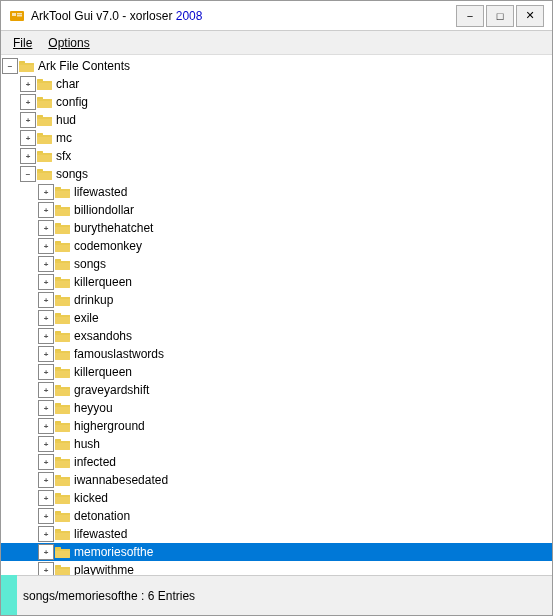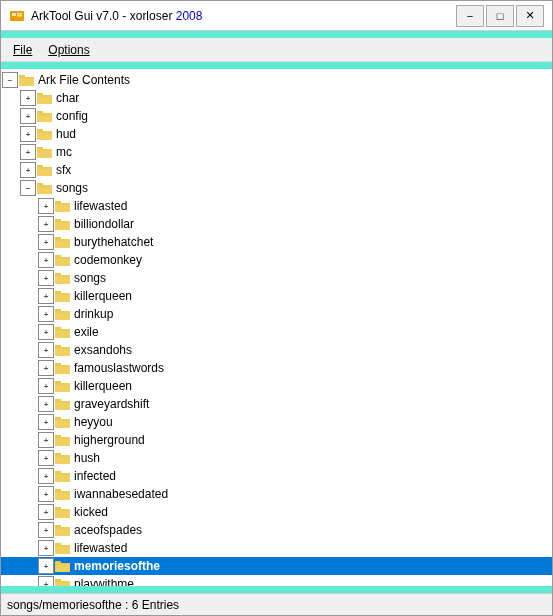--- a/index.html
+++ b/index.html
@@ -11,21 +11,20 @@
       background: #f0f0f0;
       overflow: hidden;
     }
     .window {
       width: 553px;
       height: 616px;
       border: 1px solid #999;
       background: #5eead4;
       display: flex;
       flex-direction: column;
-      gap: 7px;
     }
     .title-bar {
       background: #fff;
       height: 30px;
       display: flex;
       align-items: center;
       justify-content: space-between;
       padding: 0 8px;
       border-bottom: 1px solid #ccc;
       user-select: none;
@@ -94,21 +93,21 @@
     .tree-panel::-webkit-scrollbar-thumb { background: #c0c0c0; border: 1px solid #999; }
     .tree-item {
       display: flex;
       align-items: center;
       height: 18px;
       padding-right: 4px;
       cursor: pointer;
       white-space: nowrap;
     }
     .tree-item.selected { background: #0078d7; color: #fff; }
-    .tree-item.selected .item-label { color: #fff; font-weight: bold; }
+    .tree-item.selected .item-label { color: #fff; }
     .indent { display: inline-block; }
     .expand-btn {
       width: 16px;
       height: 16px;
       display: inline-flex;
       align-items: center;
       justify-content: center;
       font-size: 9px;
       color: #555;
       flex-shrink: 0;
@@ -130,28 +129,29 @@
     }
     .folder-icon svg {
       width: 16px;
       height: 14px;
     }
     .item-label {
       font-size: 12px;
       color: #000;
     }
     .status-bar {
-      height: 22px;
+      height: 40px;
       background: #f0f0f0;
       border-top: 1px solid #ccc;
       display: flex;
       align-items: center;
       padding: 0 6px;
       font-size: 12px;
       color: #000;
+      margin-left: 16px;
     }
   </style>
 </head>
 <body>
 
 <div class="window">
 
   <div class="title-bar">
     <div class="title-bar-left">
 
@@ -457,21 +457,21 @@
         </div>
         <div class="tree-item">
           <span class="indent" style="width:36px"></span>
           <span class="expand-btn box">+</span>
           <span class="folder-icon"><svg viewBox="0 0 16 14" xmlns="http://www.w3.org/2000/svg" width="16" height="14">
     <rect x="0" y="4" width="15" height="9" rx="1" fill="#f0d060"></rect>
     <rect x="0" y="2" width="6" height="3" rx="0.5" fill="#e8c84a"></rect>
     <rect x="0" y="4" width="15" height="9" rx="1" fill="#f0d060"></rect>
     <rect x="0" y="4" width="15" height="2" fill="#e8c84a" opacity="0.6"></rect>
   </svg></span>
-          <span class="item-label">aceofspades</span>
+          <span class="item-label">detonation</span>
         </div>
         <div class="tree-item">
           <span class="indent" style="width:36px"></span>
           <span class="expand-btn box">+</span>
           <span class="folder-icon"><svg viewBox="0 0 16 14" xmlns="http://www.w3.org/2000/svg" width="16" height="14">
     <rect x="0" y="4" width="15" height="9" rx="1" fill="#f0d060"></rect>
     <rect x="0" y="2" width="6" height="3" rx="0.5" fill="#e8c84a"></rect>
     <rect x="0" y="4" width="15" height="9" rx="1" fill="#f0d060"></rect>
     <rect x="0" y="4" width="15" height="2" fill="#e8c84a" opacity="0.6"></rect>
   </svg></span>

